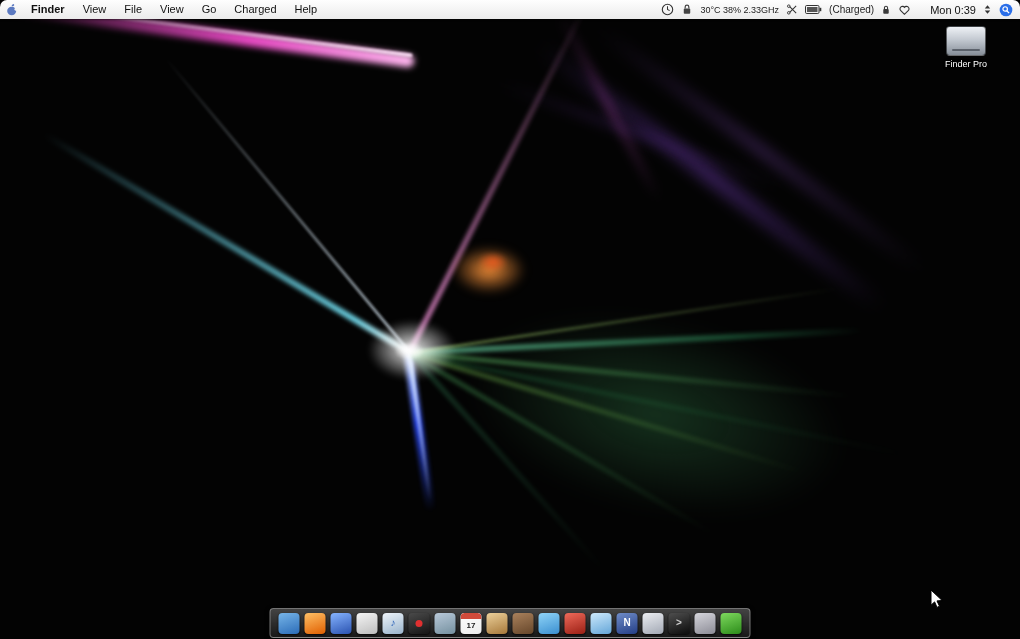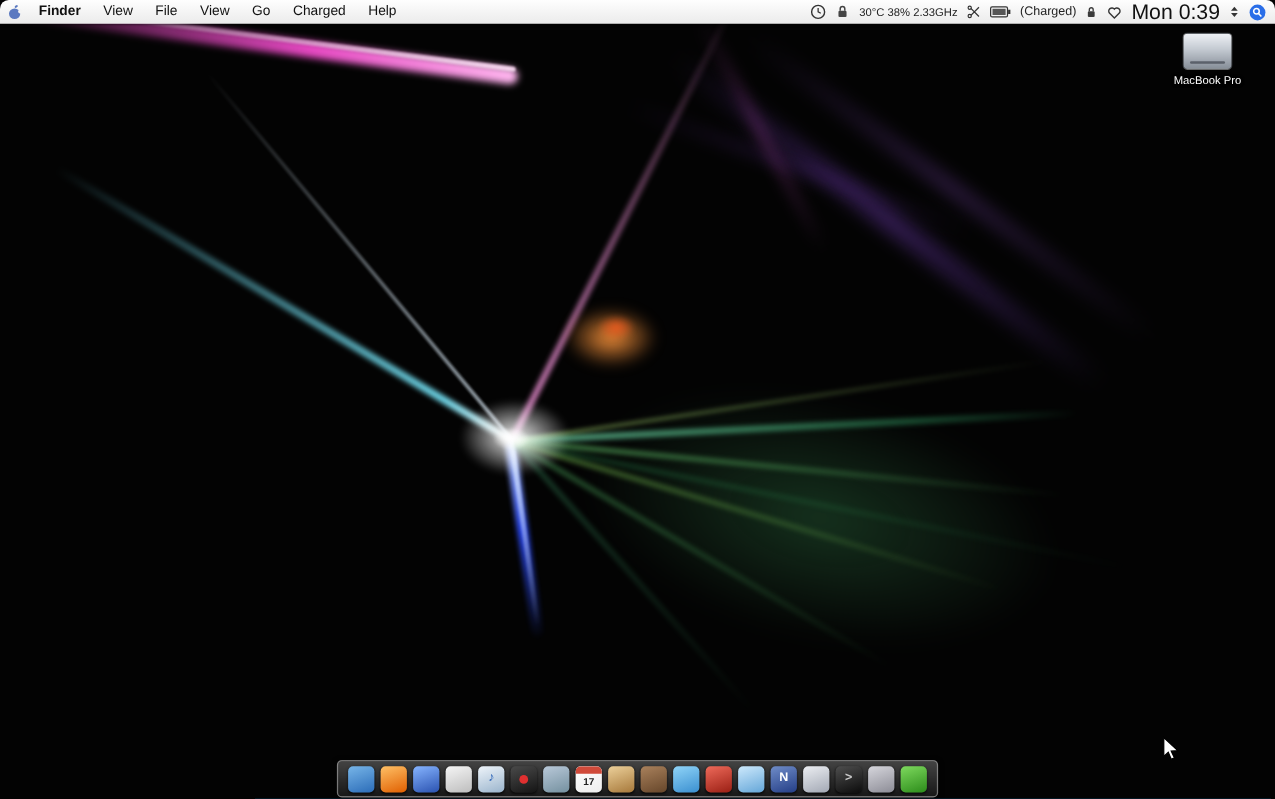--- a/index.html
+++ b/index.html
@@ -66,21 +66,21 @@
     display:flex;align-items:center;
     font-size:11px;color:#111;
     box-shadow:0 1px 2px rgba(0,0,0,.45);
   }
   .apple{width:22px;display:flex;justify-content:center;align-items:center;cursor:default;}
   .mitem{padding:0 9px;line-height:19px;cursor:default;white-space:nowrap;}
   .mitem.bold{font-weight:bold;}
   .menu-right{margin-left:auto;display:flex;align-items:center;gap:7px;padding-right:7px;}
   .stat-text{font-size:9px;color:#222;white-space:nowrap;}
   .batt-text{font-size:10px;color:#222;white-space:nowrap;}
-  .clock-text{font-size:17px;color:#111;white-space:nowrap;}
+  .clock-text{font-size:11px;color:#111;white-space:nowrap;margin-left:12px;}
   .micon{display:flex;align-items:center;justify-content:center;}
   
   .drive{position:absolute;top:26px;right:18px;width:72px;text-align:center;z-index:10;}
   .drive-body{
     width:38px;height:28px;margin:0 auto;border-radius:4px;
     border:1px solid rgba(0,0,0,.55);
     background:linear-gradient(180deg,#eef1f5 0%,#c3c9d1 45%,#868e98 100%);
     position:relative;
   }
   .drive-body::after{
@@ -213,21 +213,21 @@
           <circle cx="7.5" cy="7.5" r="6.8" fill="#2a6ee8"></circle>
           <circle cx="6.6" cy="6.4" r="2.4" fill="none" stroke="#fff" stroke-width="1.3"></circle>
           <path d="M8.4 8.3 L10.8 10.9" stroke="#fff" stroke-width="1.4"></path>
         </svg>
       </span>
     </span>
   </div>
 
   <div class="drive">
     <div class="drive-body"></div>
-    <div class="drive-label">MacBook Pro</div>
+    <div class="drive-label">Finder Pro</div>
   </div>
 
   <div class="dock">
       <div class="dock-icon" style="background: linear-gradient(160deg, rgb(119, 181, 232), rgb(43, 108, 184));"></div>
       <div class="dock-icon" style="background: linear-gradient(160deg, rgb(255, 192, 102), rgb(224, 95, 0));"></div>
       <div class="dock-icon" style="background: linear-gradient(160deg, rgb(134, 180, 255), rgb(42, 82, 176));"></div>
       <div class="dock-icon" style="background: linear-gradient(160deg, rgb(245, 245, 245), rgb(189, 189, 189));"></div>
       <div class="dock-icon" style="background: linear-gradient(160deg, rgb(238, 244, 250), rgb(154, 180, 204));">
         <span class="glyph" style="color: rgb(42, 98, 184);">♪</span>
       </div>

